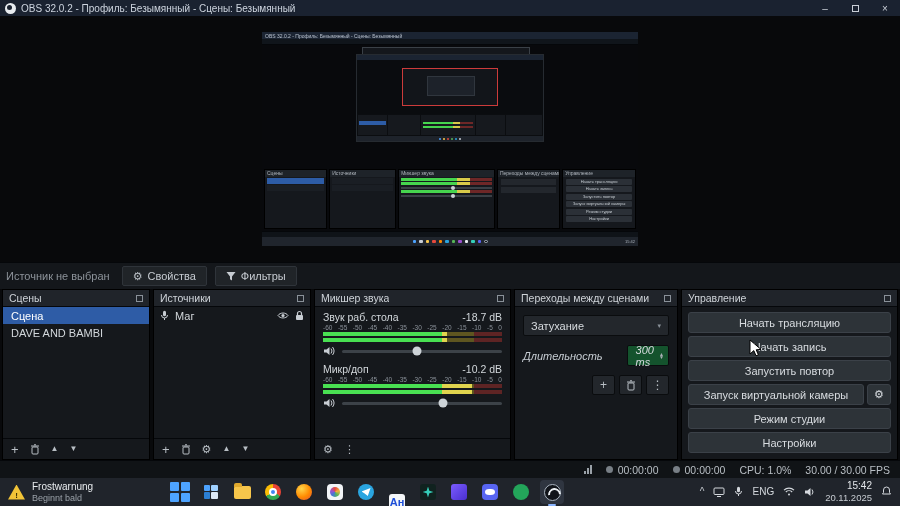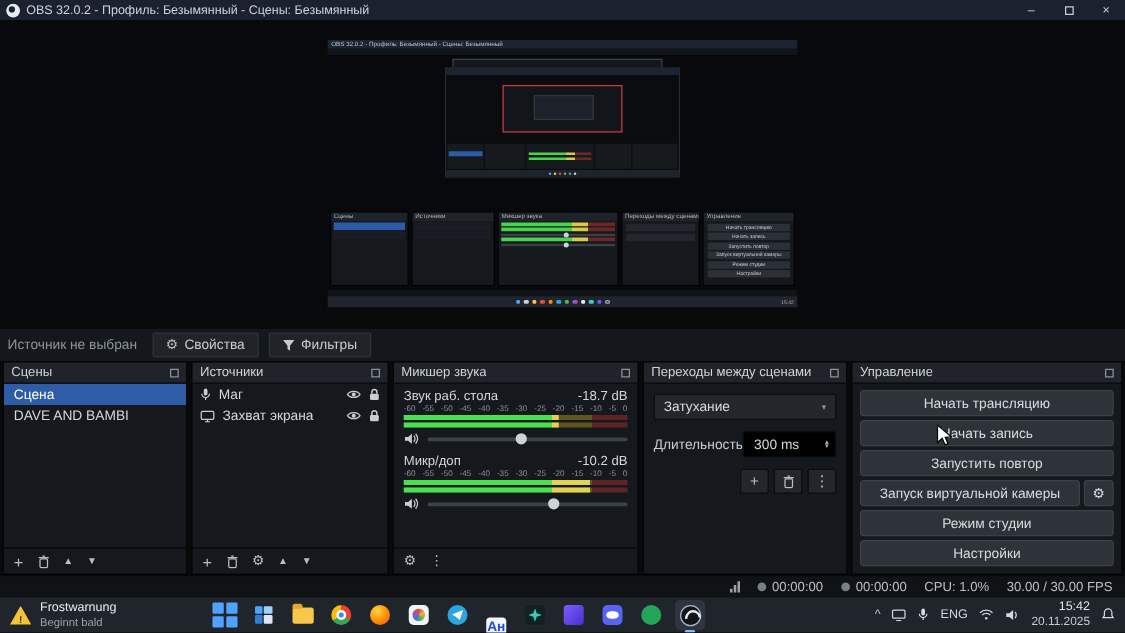--- a/index.html
+++ b/index.html
@@ -89,22 +89,22 @@
   .ch-head { display: flex; justify-content: space-between; font-size: 10.5px; color: #d2d7db; }
   .scale { display: flex; justify-content: space-between; font-size: 6.5px; color: #8a9199; margin: 1px 0; }
   .meter { position: relative; height: 4px; margin-bottom: 2px; background: linear-gradient(90deg,#1f5223 0 119px,#5e5520 119px 151px,#5e2424 151px 100%); }
   .meter-fill { position: absolute; left: 0; top: 0; bottom: 0; background: linear-gradient(90deg,#49e052 0 119px,#e0d44e 119px 151px,#e05050 151px 100%); }
   .fader-row { display: flex; align-items: center; gap: 7px; margin: 4px 0 7px; }
   .fader { position: relative; flex: 1; height: 3px; background: #3c4248; border-radius: 2px; }
   .fader-handle { position: absolute; top: 50%; transform: translate(-50%,-50%); width: 9px; height: 9px; border-radius: 50%; background: #cdd3d8; }
 
   .trans-body { padding: 8px; }
   .selectbox { height: 21px; background: #23272c; border: 1px solid #0a0c0e; border-radius: 2px; display: flex; align-items: center; justify-content: space-between; padding: 0 7px; font-size: 11px; color: #d6dade; }
-  .dur-row { display: flex; align-items: center; gap: 0; margin-top: 9px; font-size: 11px; color: #c6ccd2; }
-  .spinbox { flex: 1; height: 21px; background: #000000; border: 1px solid #0a0c0e; border-radius: 2px; display: flex; align-items: center; justify-content: space-between; padding: 0 4px 0 8px; font-size: 11px; color: #d6dade; }
+  .dur-row { display: flex; align-items: center; gap: 24px; margin-top: 9px; font-size: 11px; color: #c6ccd2; font-style: italic; }
+  .spinbox { flex: 1; height: 21px; background: #14532d; border: 1px solid #0a0c0e; border-radius: 2px; display: flex; align-items: center; justify-content: space-between; padding: 0 4px 0 8px; font-size: 11px; color: #d6dade; }
   .spin-arrows { display: flex; flex-direction: column; line-height: 0.6; font-size: 5px; color: #aab0b6; text-align: center; }
   .trans-actions { display: flex; justify-content: flex-end; gap: 4px; margin-top: 9px; }
   .sq-btn { width: 23px; height: 20px; background: #23272c; border: 1px solid #0a0c0e; border-radius: 2px; display: flex; align-items: center; justify-content: center; color: #b9bfc5; font-size: 12px; }
 
   .controls-body { padding: 5px 6px; display: flex; flex-direction: column; gap: 3px; }
   .cbtn { height: 21px; background: #2d3338; border: 1px solid #3b4148; border-radius: 3px; display: flex; align-items: center; justify-content: center; font-size: 11px; color: #d8dce0; }
   .vcam-row { display: flex; gap: 3px; }
   .vcam-row .cbtn { flex: 1; }
   .gear-btn { width: 24px; height: 21px; flex: none; background: #2d3338; border: 1px solid #3b4148; border-radius: 3px; display: flex; align-items: center; justify-content: center; color: #d8dce0; font-size: 11px; }
 
@@ -331,37 +331,20 @@
           <span class="grow"></span>
           <svg width="12" height="9" viewBox="0 0 12 9">
               <path d="M1 4.5 C3 1.2 9 1.2 11 4.5 C9 7.8 3 7.8 1 4.5 Z" fill="none" stroke="#c8cdd3"></path>
               <circle cx="6" cy="4.5" r="1.6" fill="#c8cdd3"></circle>
             </svg>
           <svg width="9" height="11" viewBox="0 0 9 11">
               <rect x="1" y="5" width="7" height="5" rx="1" fill="#c8cdd3"></rect>
               <path d="M2.5 5 V3.5 a2 2 0 0 1 4 0 V5" fill="none" stroke="#c8cdd3" stroke-width="1.2"></path>
             </svg>
         </div>
-        <div class="source-row">
-          <svg width="12" height="10" viewBox="0 0 12 10">
-              <rect x="1" y="1" width="10" height="6.5" rx="1" fill="none" stroke="#c8cdd3"></rect>
-              <line x1="4" y1="9.5" x2="8" y2="9.5" stroke="#c8cdd3"></line>
-              <line x1="6" y1="7.5" x2="6" y2="9.5" stroke="#c8cdd3"></line>
-            </svg>
-          <span>Захват экрана</span>
-          <span class="grow"></span>
-          <svg width="12" height="9" viewBox="0 0 12 9">
-              <path d="M1 4.5 C3 1.2 9 1.2 11 4.5 C9 7.8 3 7.8 1 4.5 Z" fill="none" stroke="#c8cdd3"></path>
-              <circle cx="6" cy="4.5" r="1.6" fill="#c8cdd3"></circle>
-            </svg>
-          <svg width="9" height="11" viewBox="0 0 9 11">
-              <rect x="1" y="5" width="7" height="5" rx="1" fill="#c8cdd3"></rect>
-              <path d="M2.5 5 V3.5 a2 2 0 0 1 4 0 V5" fill="none" stroke="#c8cdd3" stroke-width="1.2"></path>
-            </svg>
-        </div>
       </div>
       <div class="panel-toolbar">
         <span class="tbi plus-g">+</span>
         <svg width="10" height="11" viewBox="0 0 10 11">
             <rect x="2" y="3" width="6" height="7" rx="1" fill="none" stroke="#b9bfc5"></rect>
             <line x1="1" y1="2" x2="9" y2="2" stroke="#b9bfc5"></line>
             <line x1="4" y1="0.8" x2="6" y2="0.8" stroke="#b9bfc5"></line>
           </svg>
         <span class="tbi">⚙</span>
         <span class="tbi small">▲</span>

